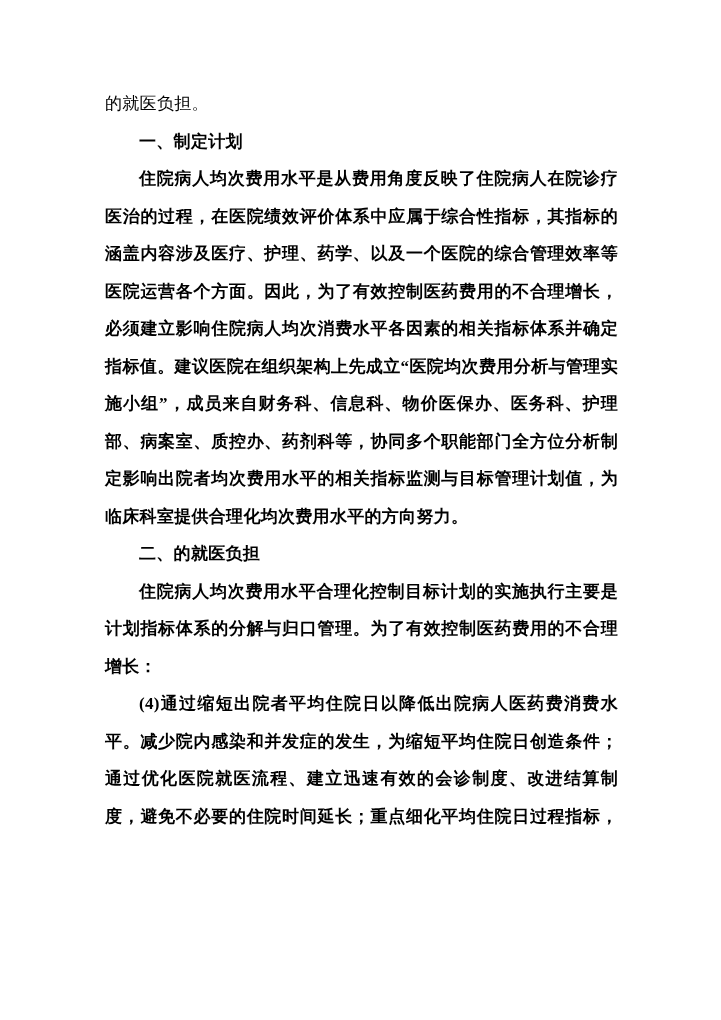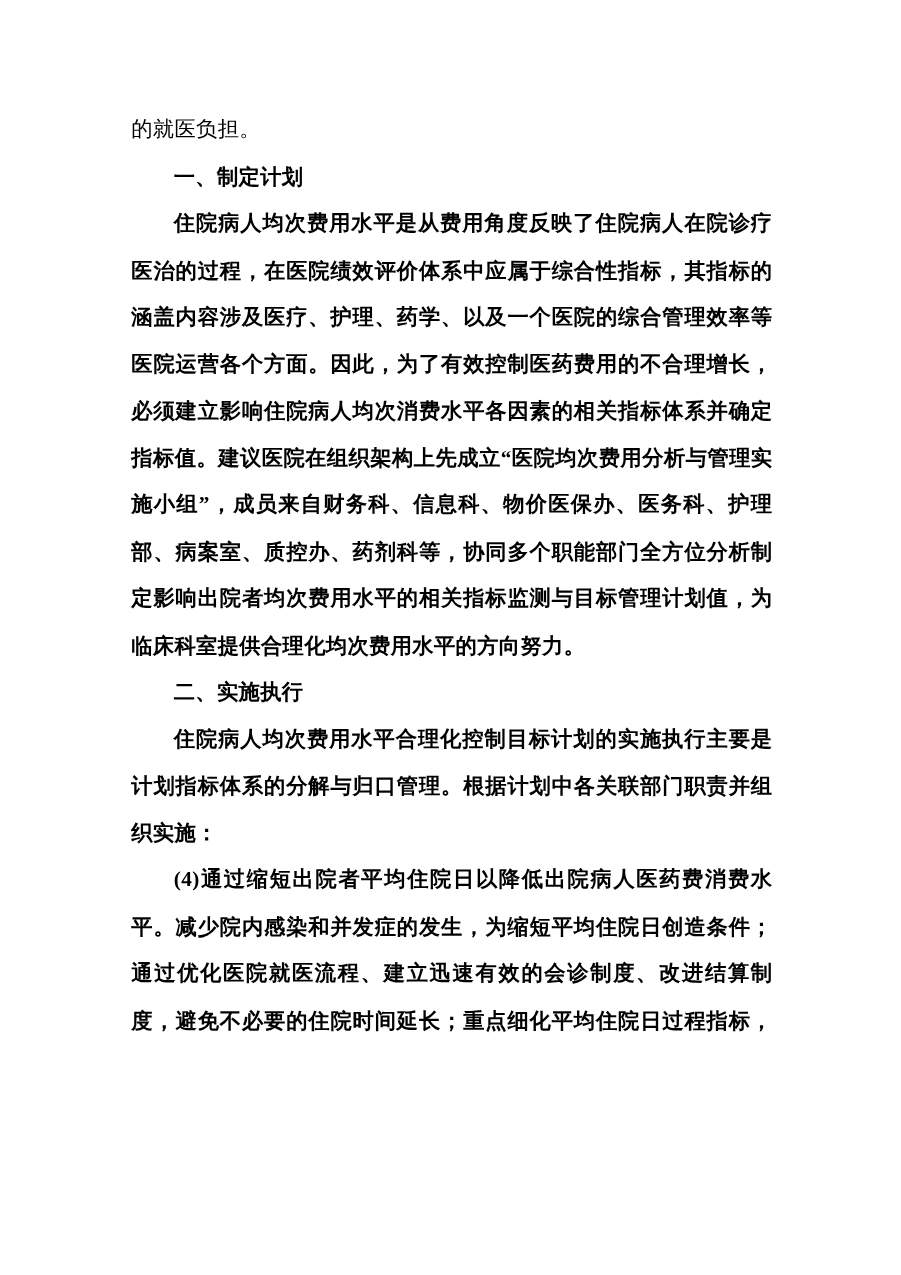--- a/index.html
+++ b/index.html
@@ -50,18 +50,18 @@
   }
 </style>
 </head>
 <body>
 
 <div class="page">
   <div class="doc-body">
     <p>的就医负担。</p>
     <p class="indent single-line">一、制定计划</p>
     <p class="indent">住院病人均次费用水平是从费用角度反映了住院病人在院诊疗医治的过程，在医院绩效评价体系中应属于综合性指标，其指标的涵盖内容涉及医疗、护理、药学、以及一个医院的综合管理效率等医院运营各个方面。因此，为了有效控制医药费用的不合理增长，必须建立影响住院病人均次消费水平各因素的相关指标体系并确定指标值。建议医院在组织架构上先成立“医院均次费用分析与管理实施小组”，成员来自财务科、信息科、物价医保办、医务科、护理部、病案室、质控办、药剂科等，协同多个职能部门全方位分析制定影响出院者均次费用水平的相关指标监测与目标管理计划值，为临床科室提供合理化均次费用水平的方向努力。</p>
-    <p class="indent single-line">二、实施执行</p>
-    <p class="indent">住院病人均次费用水平合理化控制目标计划的实施执行主要是计划指标体系的分解与归口管理。根据计划中各关联部门职责并组织实施：</p>
+    <p class="indent single-line">二、的就医负担</p>
+    <p class="indent">住院病人均次费用水平合理化控制目标计划的实施执行主要是计划指标体系的分解与归口管理。为了有效控制医药费用的不合理增长：</p>
     <p class="indent">(4)通过缩短出院者平均住院日以降低出院病人医药费消费水平。减少院内感染和并发症的发生，为缩短平均住院日创造条件；通过优化医院就医流程、建立迅速有效的会诊制度、改进结算制度，避免不必要的住院时间延长；重点细化平均住院日过程指标，通过质控管理推动外科系统缩短术前平均住院日和提高临床科室三日确诊率。在确保医疗质量的前提下，减少低效住院日、杜绝无效住院日以加快病床</p>
   </div>
   <div class="page-number">2</div>
 </div>
 
 </body></html>

